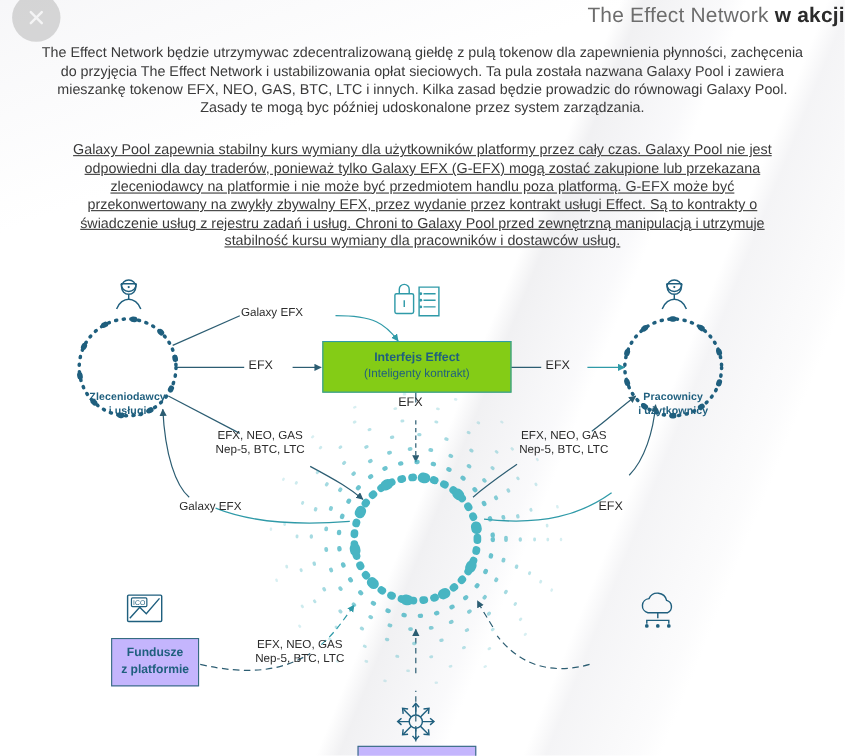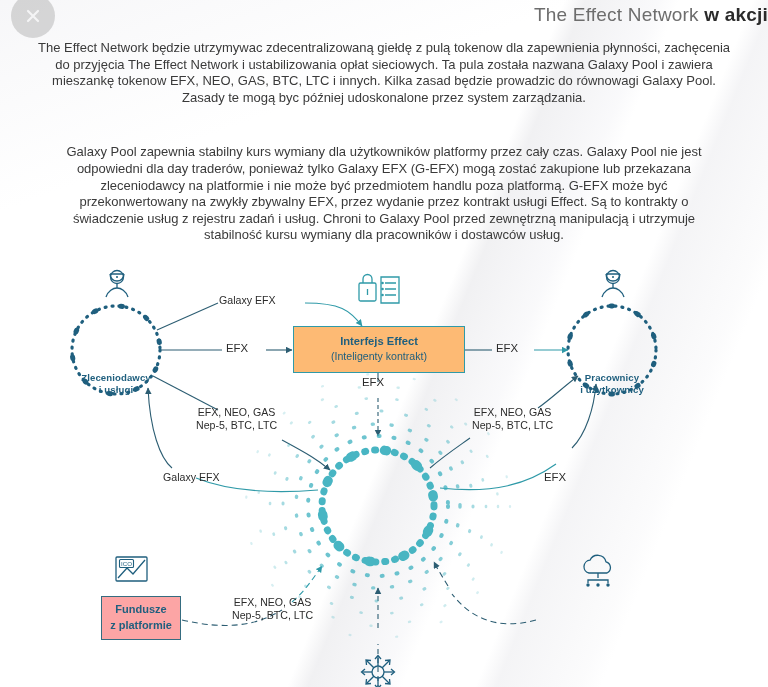--- a/index.html
+++ b/index.html
@@ -30,47 +30,47 @@
   .title{
     text-align:right;font-size:19px;color:#6d6d6d;letter-spacing:.2px;
     margin:4px 0 0 0;font-weight:400;
   }
   .title b{color:#2b2b2b;font-weight:700;}
 
   .para{
     text-align:center;font-size:13px;line-height:16.6px;color:#3a3a3a;
     margin:14px auto 0 auto;width:700px;
   }
-  .para.second{margin-top:38px;width:660px;}
+  .para.second{margin-top:22px;width:660px;text-decoration:underline;}
 
   
   .diagram{position:relative;width:768px;height:500px;margin-top:14px;}
   .diagram svg.wires{position:absolute;left:0;top:0;width:768px;height:500px;overflow:visible;}
 
   .node-circle{
     position:absolute;width:92px;height:92px;border-radius:50%;
     display:flex;flex-direction:column;align-items:center;justify-content:flex-end;
     text-align:center;
   }
   .node-circle .lbl{
     font-size:9.6px;line-height:12px;color:#1f5f7e;font-weight:700;
     letter-spacing:.1px;
   }
   .person-icon{position:absolute;}
 
   .center-box{
-    position:absolute;border:1.4px solid #2f9aa8;background:#fdba74;
+    position:absolute;border:1.4px solid #2f9aa8;background:#84cc16;
     display:flex;flex-direction:column;align-items:center;justify-content:center;
     text-align:center;
   }
   .center-box .t1{font-size:11.2px;font-weight:700;color:#1f5f7e;line-height:15px;}
   .center-box .t2{font-size:10.6px;color:#1f5f7e;line-height:15px;}
 
   .box{
-    position:absolute;border:1.4px solid #356c80;background:#fca5a5;
+    position:absolute;border:1.4px solid #356c80;background:#c4b5fd;
     display:flex;align-items:center;justify-content:center;text-align:center;
   }
   .box .bl{font-size:11px;font-weight:700;color:#1f5f7e;line-height:15.5px;}
 
   .wire-label{
     position:absolute;font-size:10.6px;color:#2c2c2c;line-height:13.5px;
     white-space:pre;text-align:center;
   }
   .pool-label{
     position:absolute;text-align:center;font-size:16px;line-height:20px;

